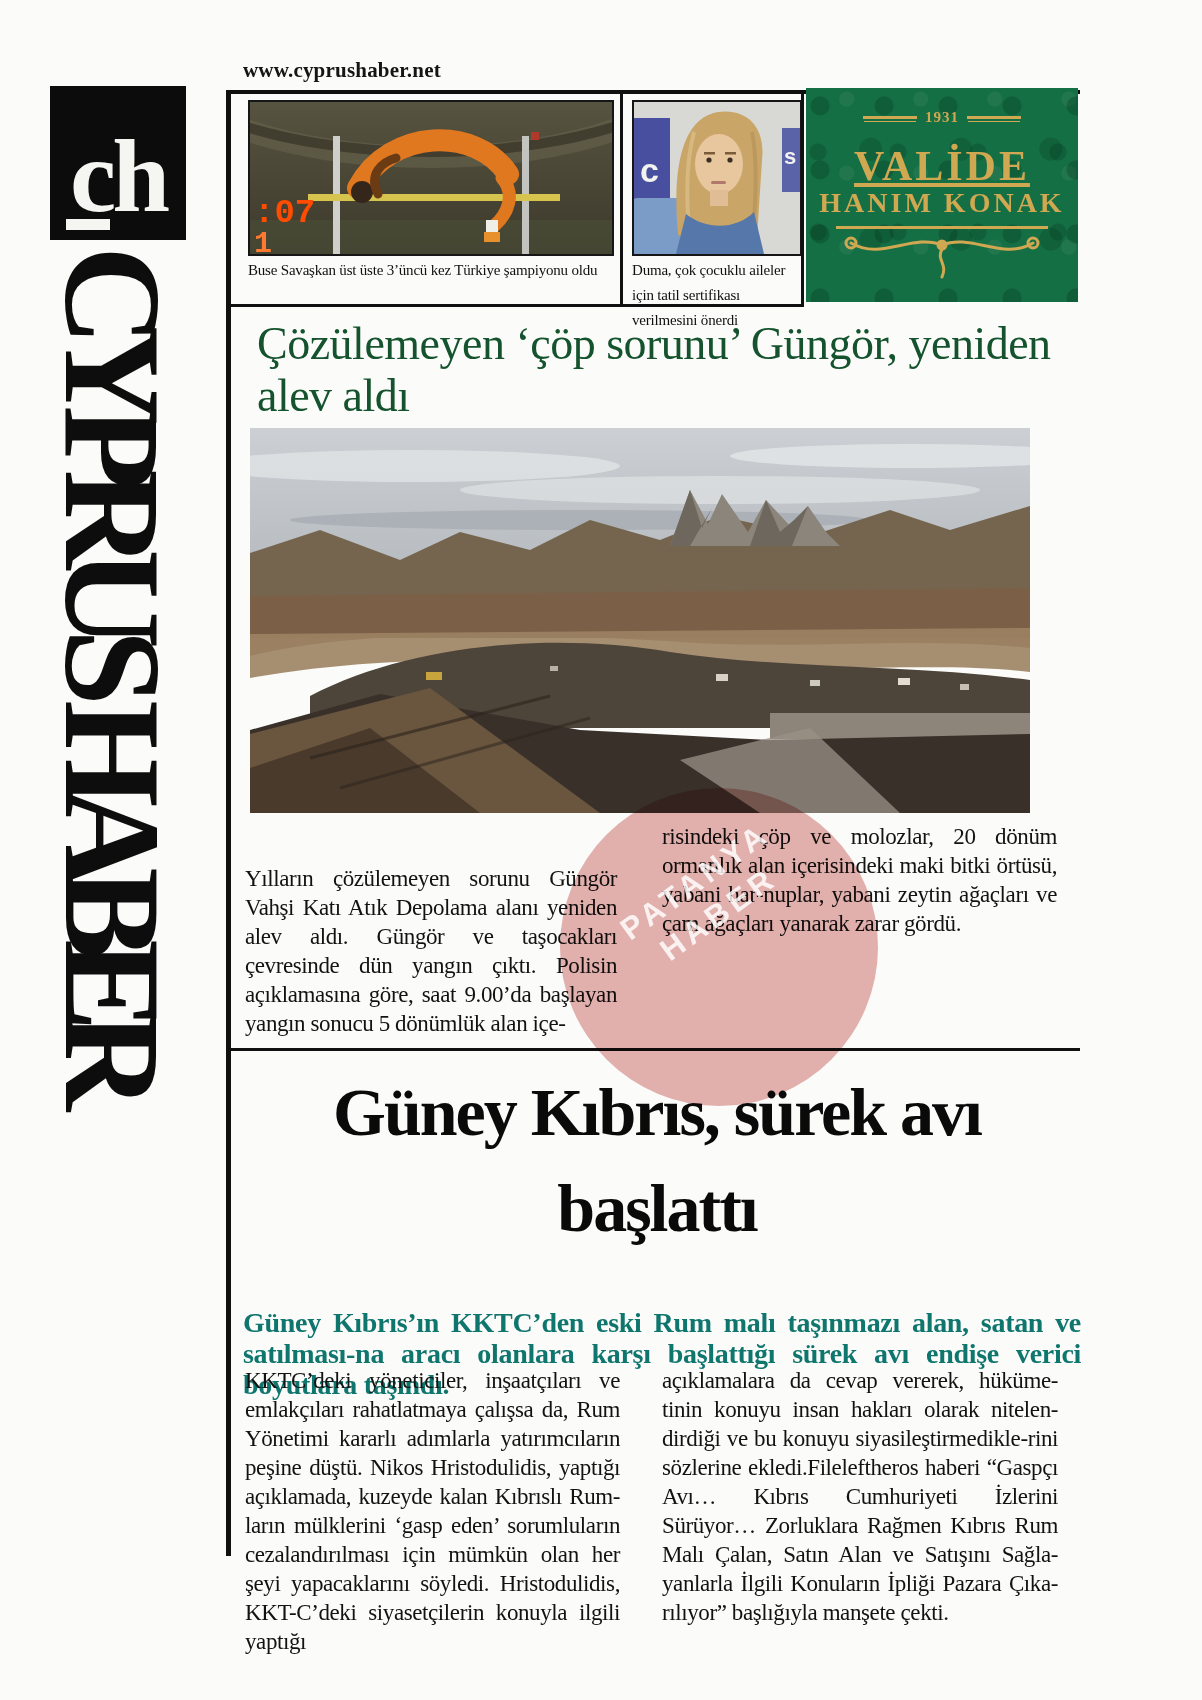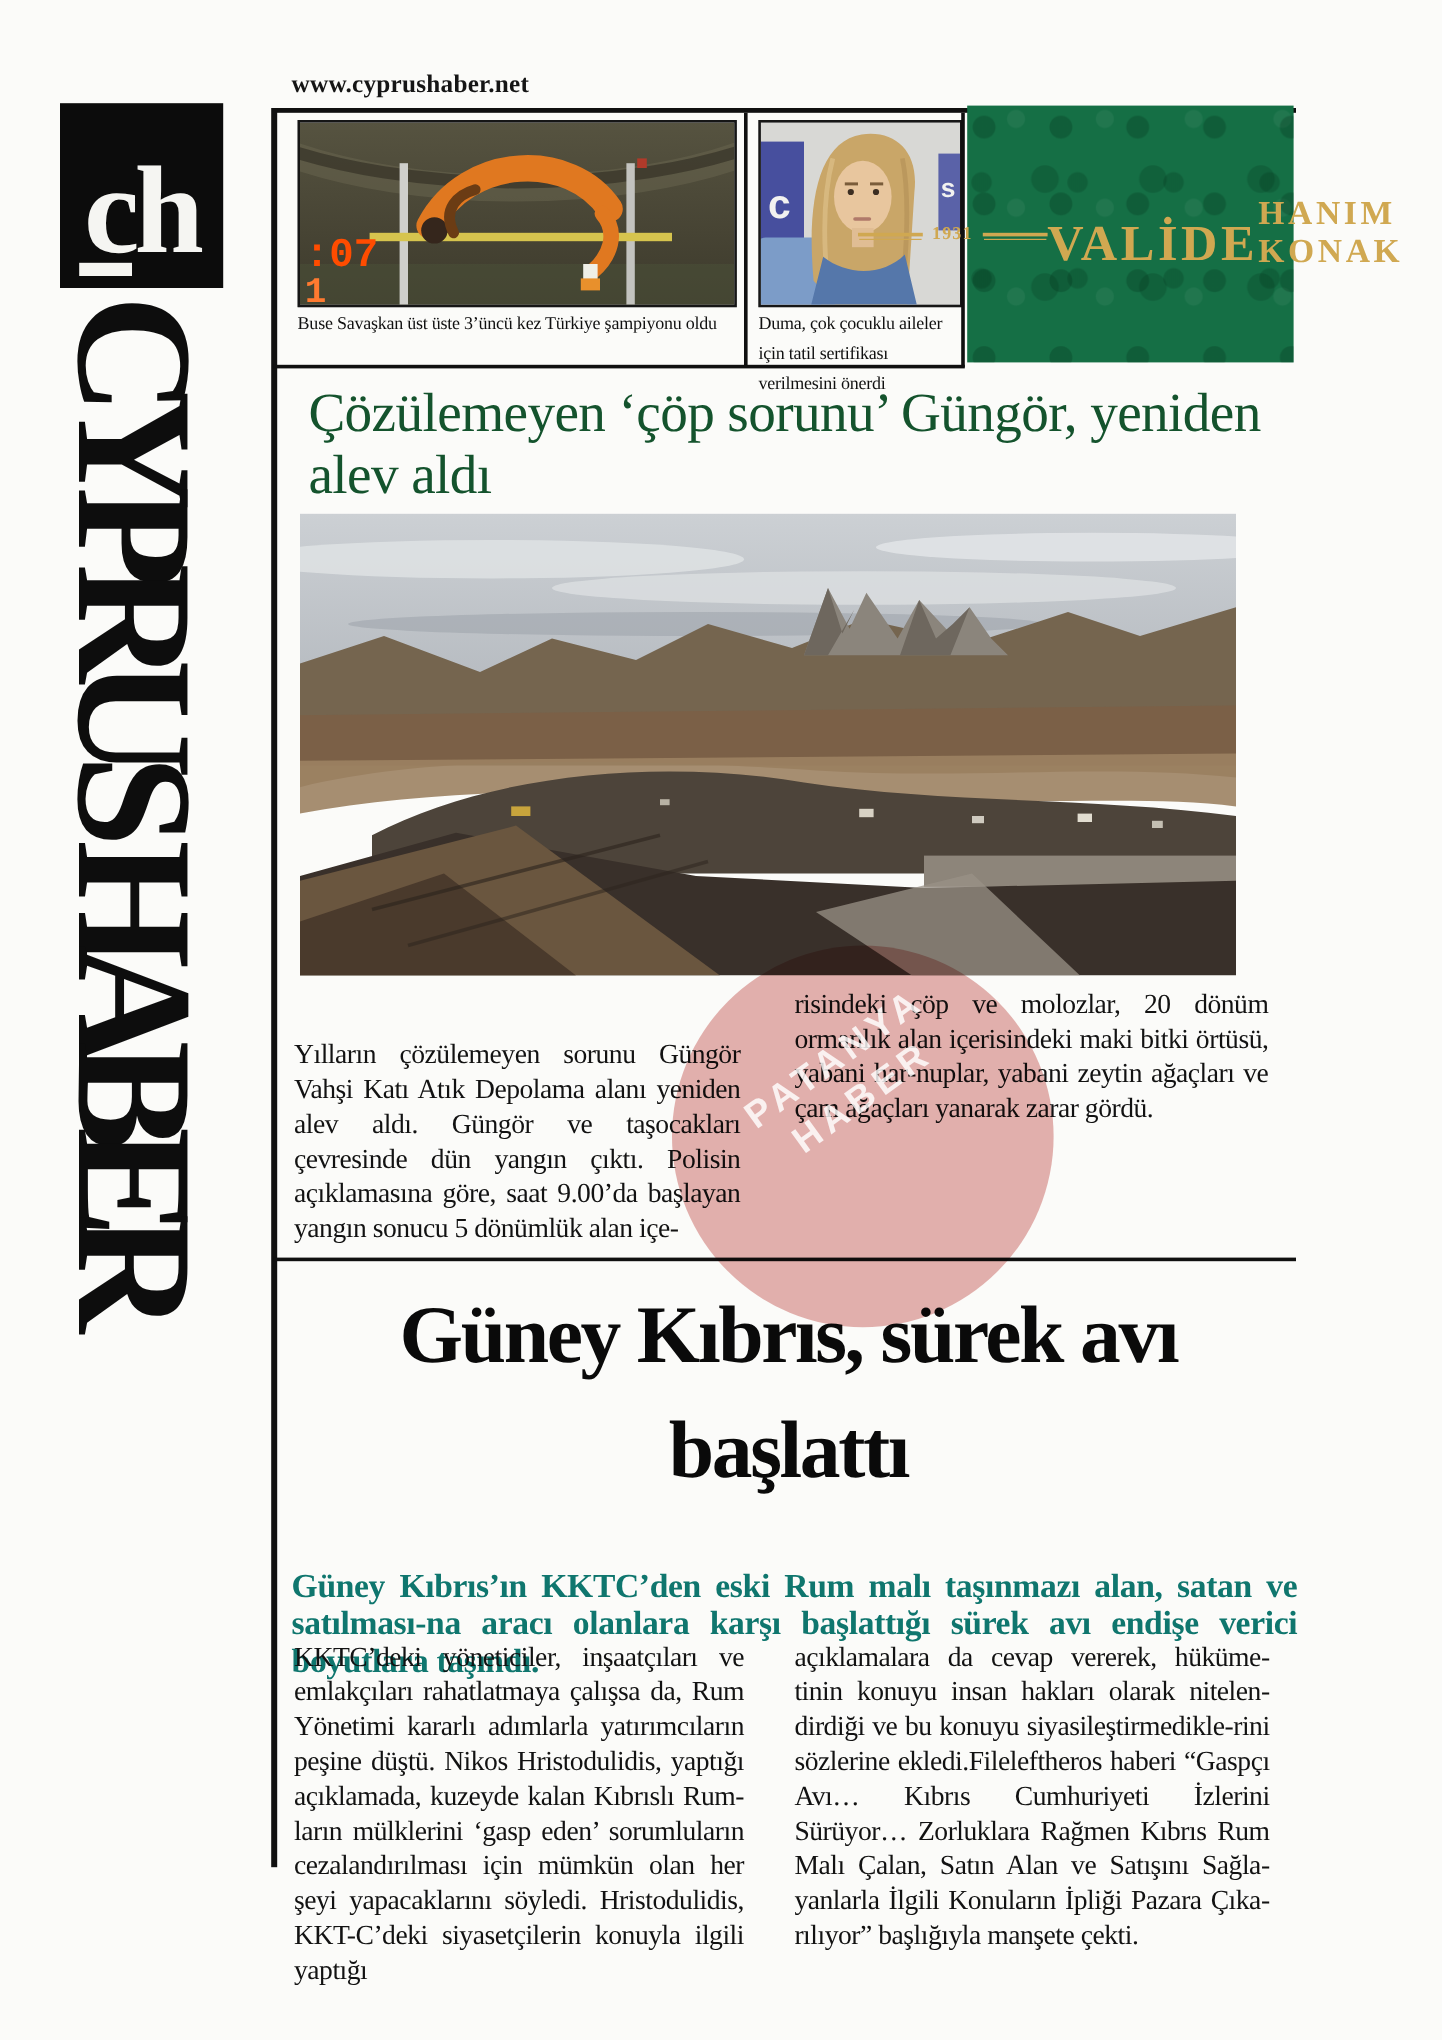--- a/index.html
+++ b/index.html
@@ -50,26 +50,26 @@
   
   .ad-box{
     left:806px;top:88px;width:272px;height:214px;
     background-color:#156f45;
     background-image:
       radial-gradient(circle at 22% 28%, rgba(0,40,20,.25) 0 9px, transparent 10px),
       radial-gradient(circle at 72% 68%, rgba(0,40,20,.20) 0 11px, transparent 12px),
       radial-gradient(circle at 55% 15%, rgba(255,255,255,.05) 0 7px, transparent 8px),
       radial-gradient(circle at 15% 80%, rgba(0,40,20,.22) 0 8px, transparent 9px);
     background-size:64px 64px, 90px 90px, 74px 74px, 80px 80px;
-    display:flex;flex-direction:row;align-items:center;justify-content:center;
+    display:flex;flex-direction:column;align-items:center;justify-content:center;
     color:#d0a851;
   }
   .ad-year-row{display:flex;align-items:center;gap:8px;font-size:15px;font-weight:bold;letter-spacing:1px;}
   .ad-year-row .bar{width:54px;height:3px;background:#d0a851;box-shadow:0 4px 0 -1px #d0a851;}
-  .ad-title1{font-size:42px;font-weight:bold;letter-spacing:3px;line-height:1.05;margin-top:18px;}
+  .ad-title1{font-size:42px;font-weight:bold;letter-spacing:3px;line-height:1.05;margin-top:18px;text-decoration:underline;}
   .ad-title2{font-size:28px;font-weight:bold;letter-spacing:3px;line-height:1.1;}
   .ad-rule{width:212px;height:3px;background:#d0a851;margin-top:8px;box-shadow:0 5px 0 -2px #d0a851;}
 
   
   .headline1{
     left:257px;top:318px;width:834px;
     font-size:46px;line-height:52px;color:#14532d;letter-spacing:-.5px;
   }
   .body-col{
     font-size:23px;line-height:29px;text-align:justify;color:#121212;

